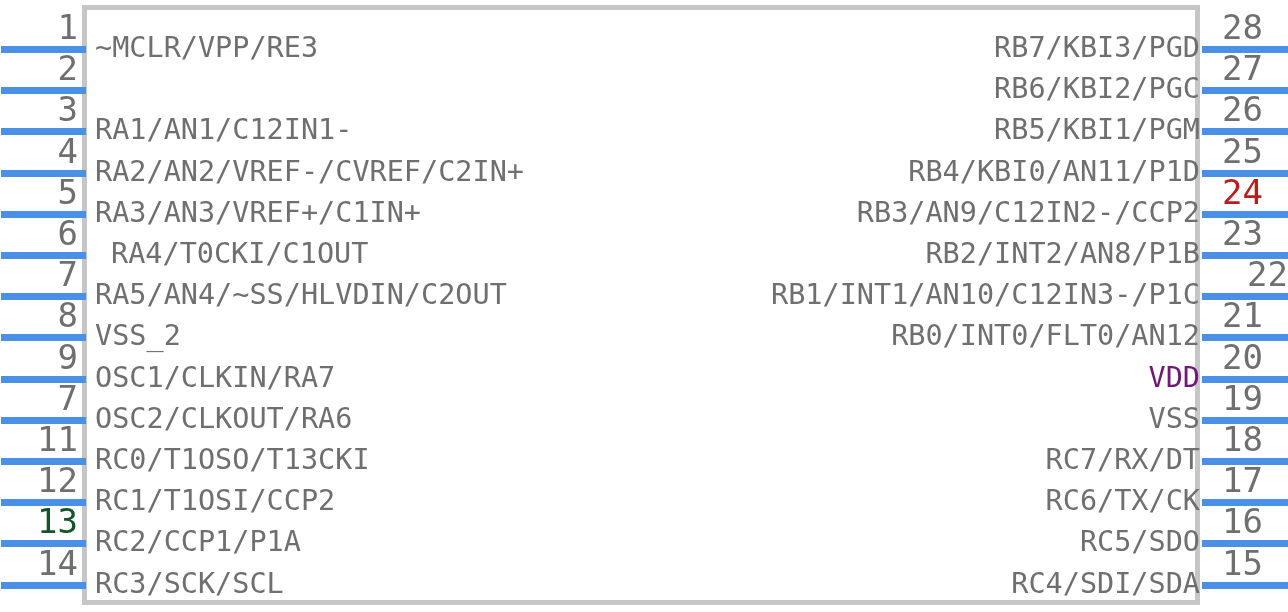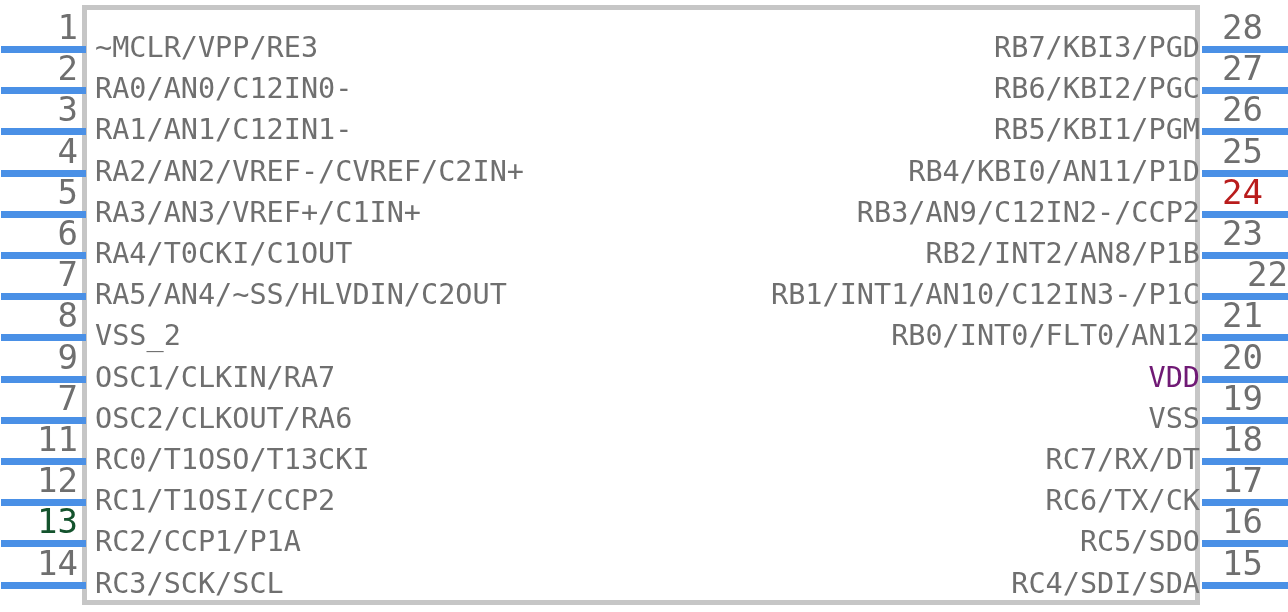--- a/index.html
+++ b/index.html
@@ -86,21 +86,20 @@
         <div class="lead left" style="background: rgb(74, 144, 230);"></div>
         <div class="pin-num left" style="color: rgb(111, 111, 111);">1</div>
         <div class="pin-label left" style="color: rgb(111, 111, 111);">~MCLR/VPP/RE3</div>
         <div class="lead right" style="background: rgb(74, 144, 230);"></div>
         <div class="pin-num right" style="color: rgb(111, 111, 111);">28</div>
         <div class="pin-label right" style="color: rgb(111, 111, 111);">RB7/KBI3/PGD</div>
       </div>
       <div class="pin-row" style="top: 87.2px;">
         <div class="lead left" style="background: rgb(74, 144, 230);"></div>
         <div class="pin-num left" style="color: rgb(111, 111, 111);">2</div>
-        <div class="pin-label left" style="color: rgb(111, 111, 111);">RA0/AN0/C12IN0-</div>
         <div class="lead right" style="background: rgb(74, 144, 230);"></div>
         <div class="pin-num right" style="color: rgb(111, 111, 111);">27</div>
         <div class="pin-label right" style="color: rgb(111, 111, 111);">RB6/KBI2/PGC</div>
       </div>
       <div class="pin-row" style="top: 128.4px;">
         <div class="lead left" style="background: rgb(74, 144, 230);"></div>
         <div class="pin-num left" style="color: rgb(111, 111, 111);">3</div>
         <div class="pin-label left" style="color: rgb(111, 111, 111);">RA1/AN1/C12IN1-</div>
         <div class="lead right" style="background: rgb(74, 144, 230);"></div>
         <div class="pin-num right" style="color: rgb(111, 111, 111);">26</div>
@@ -118,21 +117,21 @@
         <div class="lead left" style="background: rgb(74, 144, 230);"></div>
         <div class="pin-num left" style="color: rgb(111, 111, 111);">5</div>
         <div class="pin-label left" style="color: rgb(111, 111, 111);">RA3/AN3/VREF+/C1IN+</div>
         <div class="lead right" style="background: rgb(74, 144, 230);"></div>
         <div class="pin-num right" style="color: #b91c1c;">24</div>
         <div class="pin-label right" style="color: rgb(111, 111, 111);">RB3/AN9/C12IN2-/CCP2</div>
       </div>
       <div class="pin-row" style="top: 252px;">
         <div class="lead left" style="background: rgb(74, 144, 230);"></div>
         <div class="pin-num left" style="color: rgb(111, 111, 111);">6</div>
-        <div class="pin-label left" style="color: rgb(111, 111, 111);">RA4/T0CKI/C1OUT</div>
+        <div class="pin-label left" style="color: rgb(111, 111, 111); margin-left: 16px;">RA4/T0CKI/C1OUT</div>
         <div class="lead right" style="background: rgb(74, 144, 230);"></div>
         <div class="pin-num right" style="color: rgb(111, 111, 111);">23</div>
         <div class="pin-label right" style="color: rgb(111, 111, 111);">RB2/INT2/AN8/P1B</div>
       </div>
       <div class="pin-row" style="top: 293.2px;">
         <div class="lead left" style="background: rgb(74, 144, 230);"></div>
         <div class="pin-num left" style="color: rgb(111, 111, 111);">7</div>
         <div class="pin-label left" style="color: rgb(111, 111, 111);">RA5/AN4/~SS/HLVDIN/C2OUT</div>
         <div class="lead right" style="background: rgb(74, 144, 230);"></div>
         <div class="pin-num right" style="color: rgb(111, 111, 111); text-align: right;">22</div>

